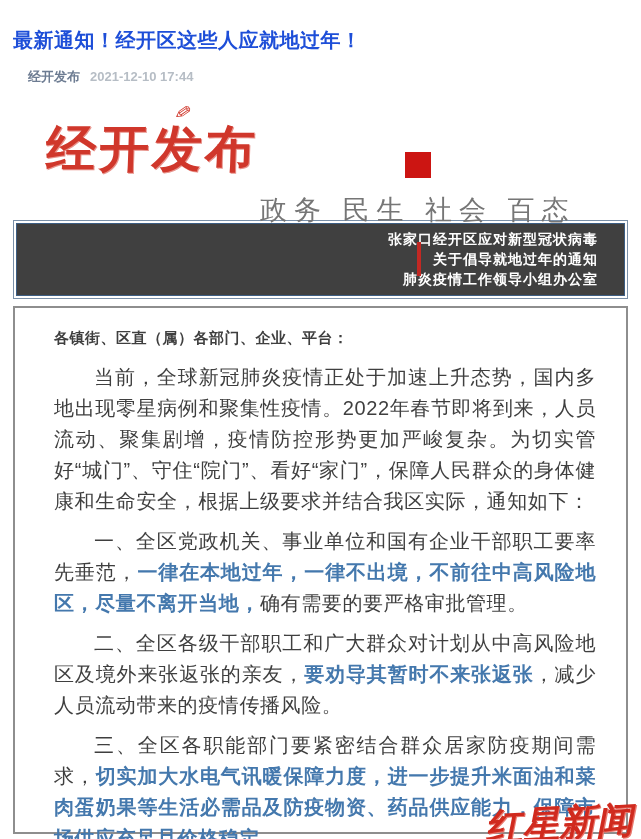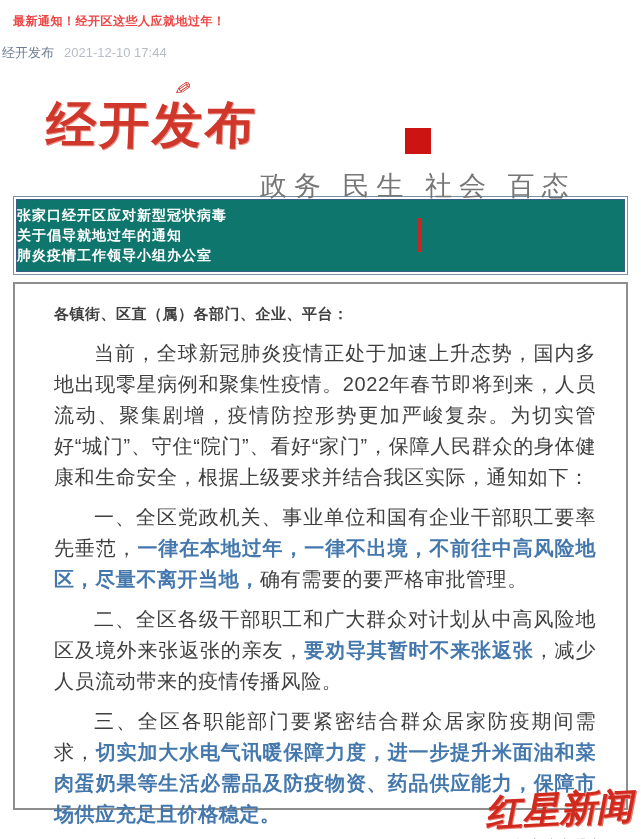--- a/index.html
+++ b/index.html
@@ -7,25 +7,25 @@
   body {
     width: 641px; height: 839px;
     font-family: "Liberation Sans", sans-serif;
     position: relative;
     overflow: hidden;
   }
   .page { position: relative; width: 641px; height: 839px; background: #fff; }
 
   
   .article-title {
-    margin: 13px 14px 0 13px;
-    font-size: 12px; font-weight: 600; color: #ef4444;
+    margin: 27px 14px 0 13px;
+    font-size: 20px; font-weight: 600; color: #1d4ed8;
     letter-spacing: 0.5px;
   }
-  .byline { margin: 14px 0 0 2px; font-size: 13px; }
+  .byline { margin: 14px 0 0 28px; font-size: 13px; font-weight: bold; }
   .byline .source { color: #6d7c92; margin-right: 10px; }
   .byline .time { color: #b6bdc5; }
 
   
   .banner { position: relative; height: 96px; margin-top: 22px; }
   .logo-wrap { position: absolute; left: 46px; top: 8px; }
   .logo-text {
     font-size: 50px; font-weight: 900; color: #d0372b;
     letter-spacing: 3px; transform: skewX(-2deg); display: inline-block;
     text-shadow: 1px 1px 0 #e8948d;
@@ -46,24 +46,24 @@
   .red-bar { width: 4px; height: 34px; background: #c32823; display: inline-block; margin-left: 2px; }
 
   
   .notice-header {
     margin: 16px 13px 0 13px;
     border: 1px solid #7a90a9;
     background: #ffffff;
     padding: 2px;
   }
   .notice-header-inner {
-    background: #0f766e;
+    background: #404040;
     border: 1px solid #3d5e83;
-    padding: 5px 0 6px;
-    text-align: left;
+    padding: 5px 26px 6px;
+    text-align: right;
   }
   .notice-header-inner div {
     color: #ffffff; font-weight: 700; font-size: 14px; line-height: 20px;
     letter-spacing: 1px;
   }
 
   
   .notice-body {
     margin: 7px 13px 0 13px;
     border: 2px solid #8e8e8e;

